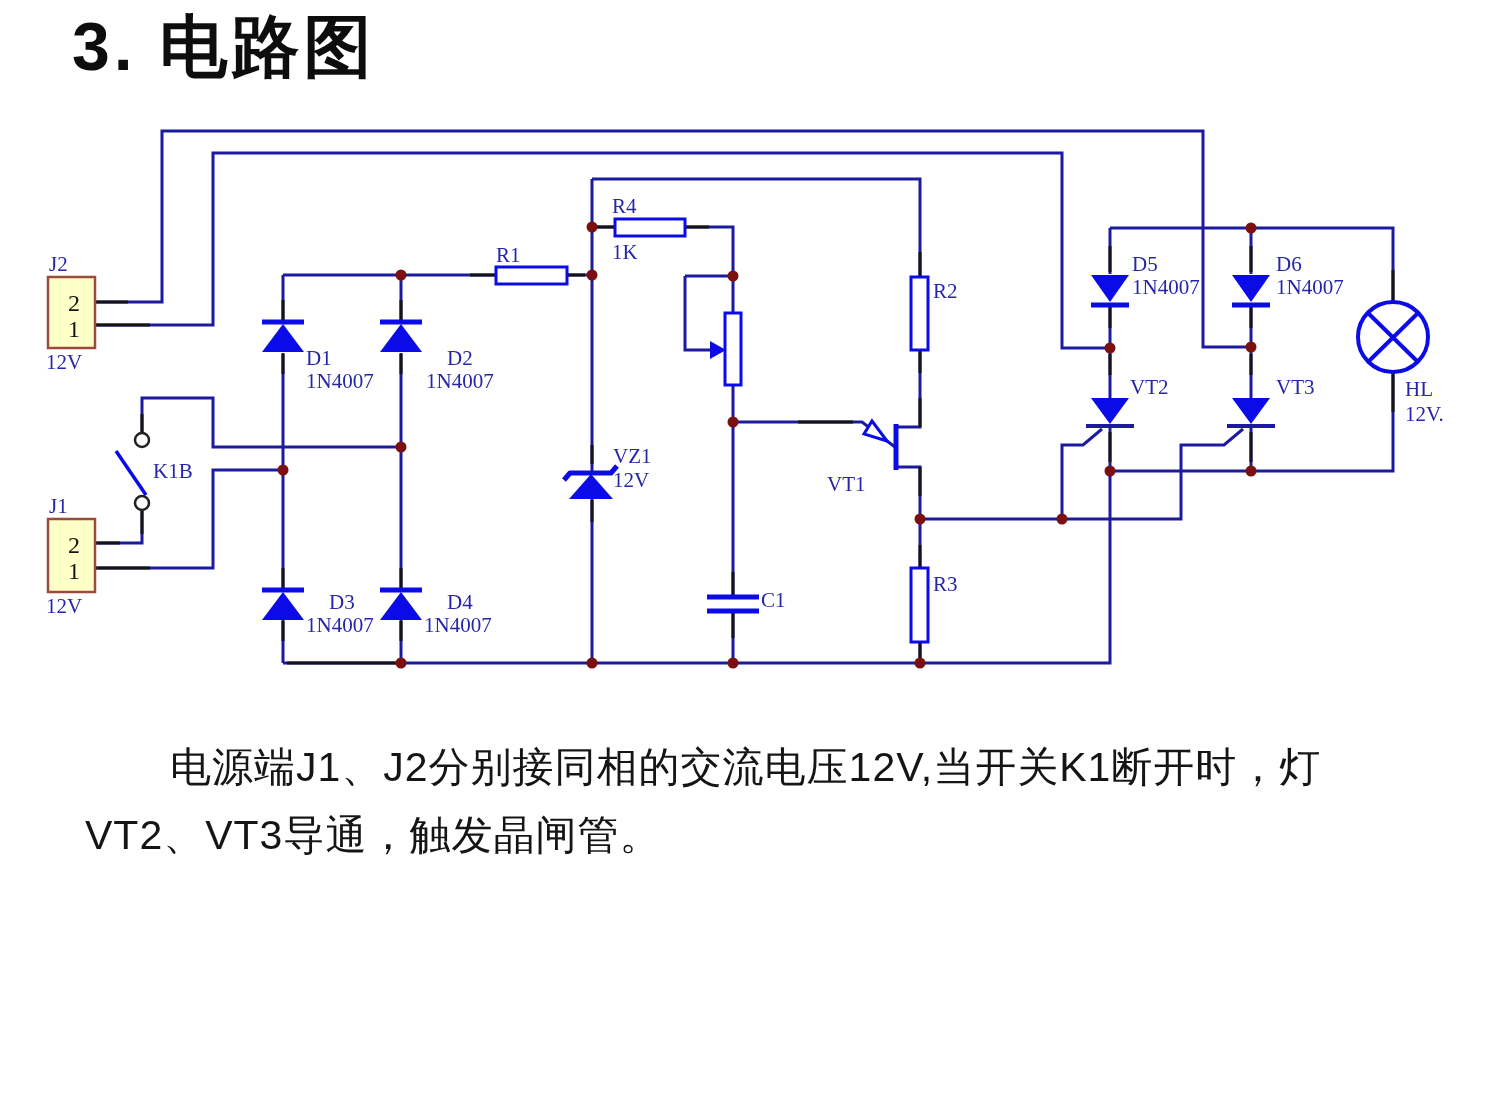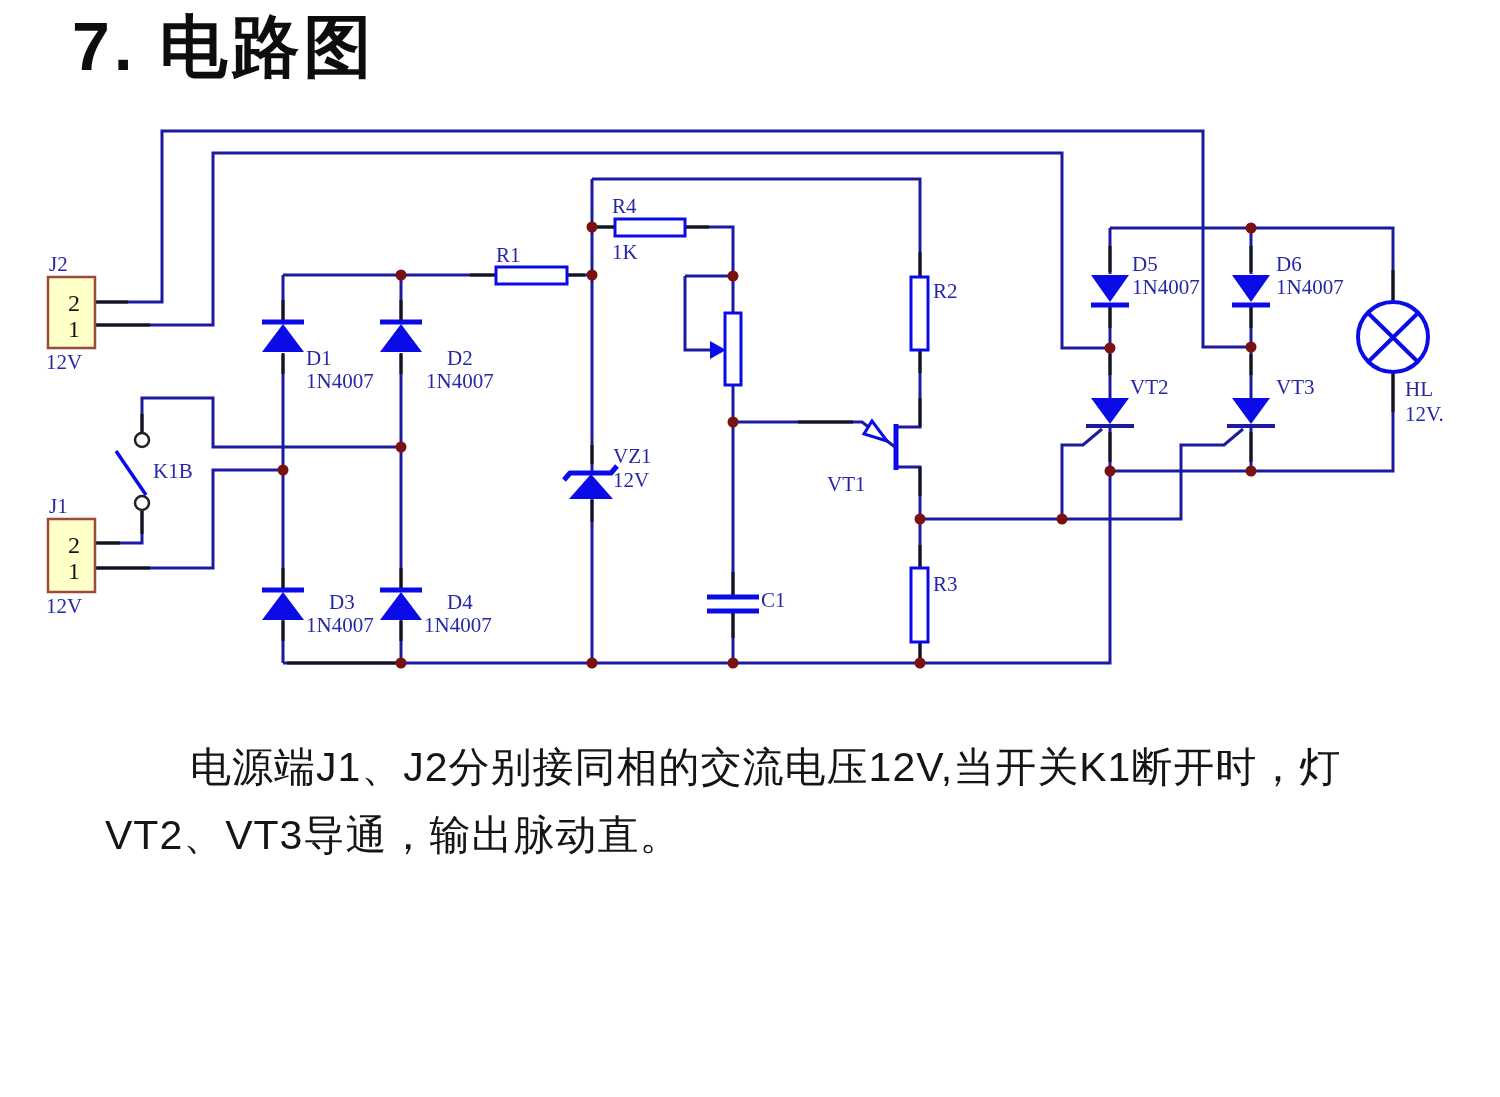--- a/index.html
+++ b/index.html
@@ -20,27 +20,27 @@
   .bar{stroke:#0b0be8;stroke-width:5;fill:none;}
   .dot{fill:#7a1010;stroke:none;}
   .lbl{font-family:"Liberation Serif","DejaVu Serif",serif;font-size:21px;fill:#2626a8;}
   .pin{font-family:"Liberation Serif","DejaVu Serif",serif;font-size:24px;fill:#141414;text-anchor:middle;}
   .conn{fill:#ffffc8;stroke:#9b4a3c;stroke-width:2.5;}
   #description{
     position:absolute;left:85px;top:733px;width:1345px;
     font-size:41px;line-height:68px;color:#151515;letter-spacing:1px;
     font-family:"Liberation Sans",sans-serif;
   }
-  .desc-line{white-space:nowrap;margin-left:20px;}
+  .desc-line{white-space:nowrap;}
   .desc-line.indent{padding-left:85px;}
 </style>
 </head>
 <body>
 
-<div id="title">7. 电路图</div>
+<div id="title">3. 电路图</div>
 
 <svg id="schematic" width="1500" height="633" viewBox="0 100 1500 633" xmlns="http://www.w3.org/2000/svg">
 
   <g>
     <path class="wire" d="M95,302 H162 V131 H1203 V347 H1251"></path>
     <path class="wire" d="M95,325 H213 V153 H1062 V348 H1110"></path>
     <path class="wire" d="M95,543 H142 V511"></path>
     <path class="wire" d="M142,432 V398 H213 V447 H401"></path>
     <path class="wire" d="M95,568 H213 V470 H283"></path>
     <path class="wire" d="M283,275 H496 M567,275 H592"></path>
@@ -217,14 +217,14 @@
     <circle cx="1393" cy="337" r="35" fill="#ffffff" stroke="#0b0be8" stroke-width="4"></circle>
     <line x1="1368" y1="313" x2="1418" y2="362" stroke="#0b0be8" stroke-width="4"></line>
     <line x1="1418" y1="313" x2="1368" y2="362" stroke="#0b0be8" stroke-width="4"></line>
     <text class="lbl" x="1405" y="396">HL</text>
     <text class="lbl" x="1405" y="421">12V.</text>
   </g>
 </svg>
 
 <div id="description">
   <div class="desc-line indent">电源端J1、J2分别接同相的交流电压12V,当开关K1断开时，灯</div>
-  <div class="desc-line">VT2、VT3导通，输出脉动直。</div>
+  <div class="desc-line">VT2、VT3导通，触发晶闸管。</div>
 </div>
 
 </body></html>

